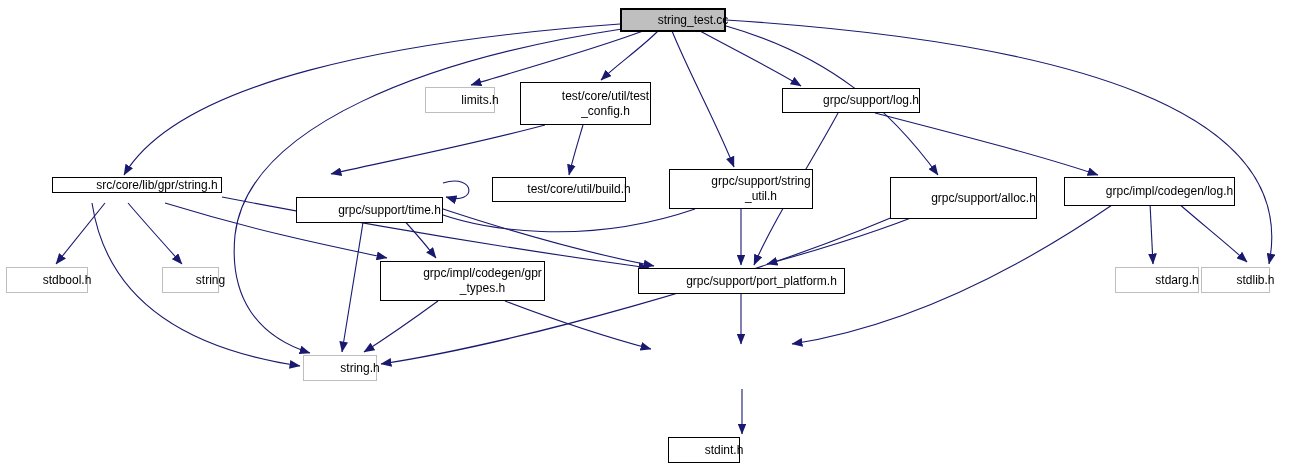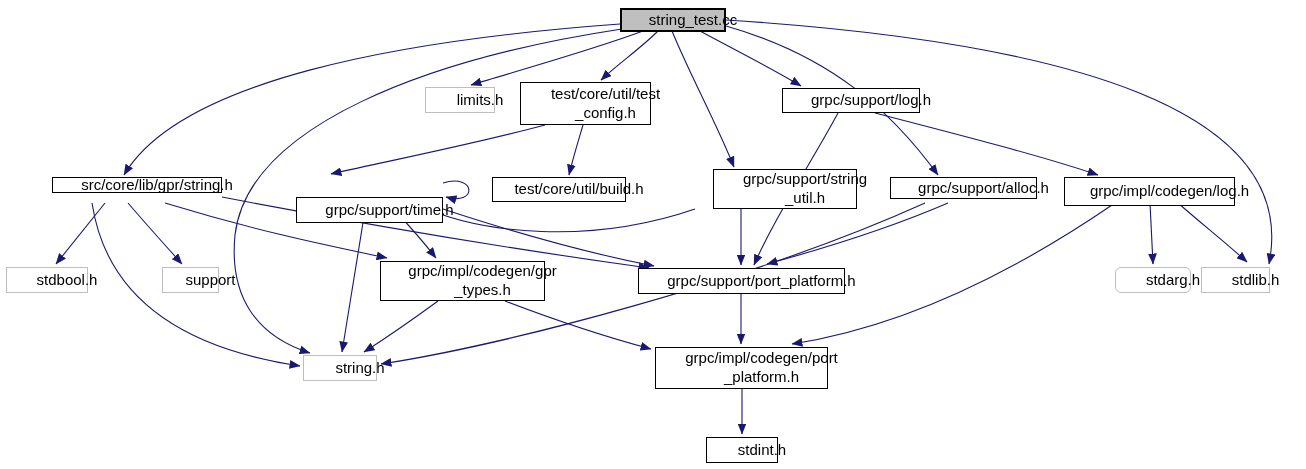--- a/index.html
+++ b/index.html
@@ -8,21 +8,21 @@
     width:1306px;height:469px;
     background:#ffffff;
     font-family:"Liberation Sans","DejaVu Sans",sans-serif;
     overflow:hidden;
   }
   #edges{position:absolute;left:0;top:0;width:1306px;height:469px;}
   .node{
     position:absolute;
     display:flex;align-items:center;justify-content:center;
     text-align:center;
-    font-size:15px;line-height:1.25;color:#000;
+    font-size:12px;line-height:1.25;color:#000;
     background:#ffffff;
     border:1px solid #000;
     white-space:pre-line;
     box-sizing:border-box;
     cursor:pointer;
     padding-left:40px;
   }
   .node.root{background:#bfbfbf;border:2px solid #000;cursor:default;}
   .node.external{border:1px solid #bebebe;cursor:default;}
 </style>
@@ -70,28 +70,26 @@
       <path d="M 742,389 L 742,434" fill="none" stroke="#191970" stroke-width="1.1" marker-end="url(#arrow)"></path>
     </svg>
 <div class="node root" style="left: 620px; top: 8px; width: 106px; height: 24px;">string_test.cc</div>
     <div class="node external" style="left: 425px; top: 87px; width: 70px; height: 26px;">limits.h</div>
     <div class="node internal" style="left: 520px; top: 82px; width: 131px; height: 43px;">test/core/util/test
 _config.h</div>
     <div class="node internal" style="left: 782px; top: 88px; width: 138px; height: 25px;">grpc/support/log.h</div>
     <div class="node internal" style="left: 52px; top: 177px; width: 170px; height: 16px;">src/core/lib/gpr/string.h</div>
     <div class="node internal" style="left: 296px; top: 177px; width: 147px; height: 26px; margin-top: 20px;">grpc/support/time.h</div>
     <div class="node internal" style="left: 492px; top: 177px; width: 134px; height: 25px;">test/core/util/build.h</div>
-    <div class="node internal" style="left: 669px; top: 169px; width: 144px; height: 40px; margin-left: 44px;">grpc/support/string
+    <div class="node internal" style="left: 669px; top: 169px; width: 144px; height: 40px;">grpc/support/string
 _util.h</div>
-    <div class="node internal" style="left: 890px; top: 177px; width: 147px; height: 22px;">grpc/support/alloc.h</div>
+    <div class="node internal" style="left: 890px; top: 177px; width: 147px; height: 42px;">grpc/support/alloc.h</div>
     <div class="node internal" style="left: 1064px; top: 177px; width: 171px; height: 29px;">grpc/impl/codegen/log.h</div>
     <div class="node external" style="left: 6px; top: 267px; width: 82px; height: 26px;">stdbool.h</div>
-    <div class="node external" style="left: 162px; top: 267px; width: 57px; height: 26px;">support</div>
+    <div class="node external" style="left: 162px; top: 267px; width: 57px; height: 26px;">string</div>
     <div class="node internal" style="left: 638px; top: 268px; width: 207px; height: 26px;">grpc/support/port_platform.h</div>
     <div class="node internal" style="left: 380px; top: 261px; width: 165px; height: 40px;">grpc/impl/codegen/gpr
 _types.h</div>
-    <div class="node external" style="left: 1115px; top: 267px; width: 76px; height: 26px; border-radius: 6px;">stdarg.h</div>
+    <div class="node external" style="left: 1115px; top: 267px; width: 84px; height: 26px;">stdarg.h</div>
     <div class="node external" style="left: 1201px; top: 267px; width: 69px; height: 26px;">stdlib.h</div>
     <div class="node external" style="left: 303px; top: 355px; width: 74px; height: 26px;">string.h</div>
-    <div class="node internal" style="left: 655px; top: 347px; width: 173px; height: 42px;">grpc/impl/codegen/port
-_platform.h</div>
-    <div class="node internal" style="left: 706px; top: 437px; width: 72px; height: 26px;">stdint.h</div>
+    <div class="node internal" style="left: 668px; top: 437px; width: 72px; height: 26px;">stdint.h</div>
   </div>
 
 </body></html>

